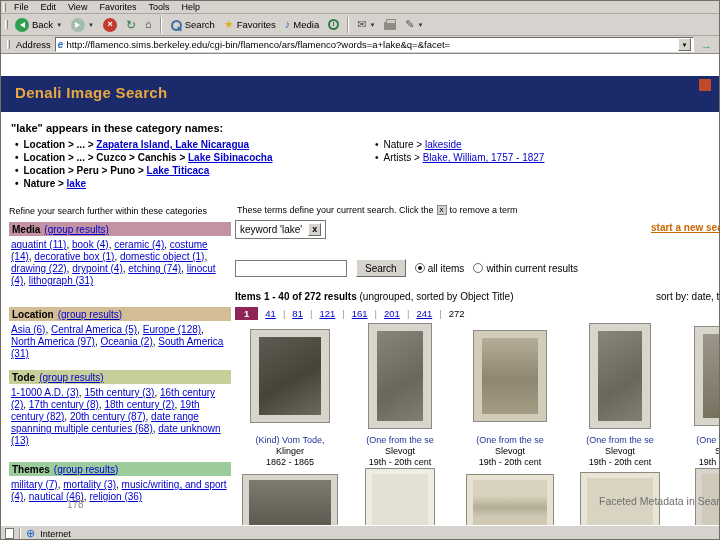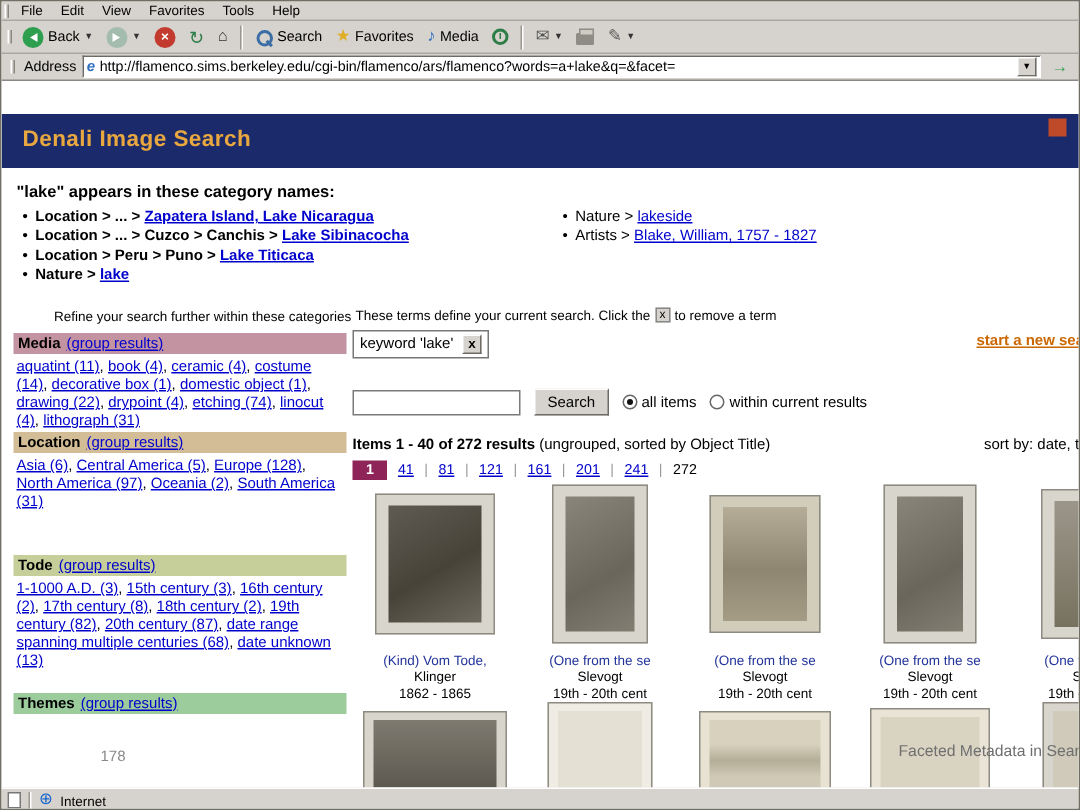--- a/index.html
+++ b/index.html
@@ -64,27 +64,27 @@
   .band-square { position:absolute; right:10px; top:3px; width:12px; height:12px; background:#bf4a2a; }
 
   .cat-heading { position:absolute; left:10px; top:68px; font-size:11px; font-weight:bold; color:#000; }
   .cat-col { position:absolute; top:84px; font-size:10px; line-height:13px; color:#000; }
   .cat-left { left:14px; width:352px;font-weight:bold; }
   .cat-right { left:374px; width:346px; }
   .bullet-item { white-space:nowrap; overflow:hidden; }
   .dot { margin-right:5px; }
   a.link, .flink, .pager a { color:#0000cc; text-decoration:underline; cursor:pointer; }
 
-  .refine-left { position:absolute; left:8px; top:152px; font-size:9px; color:#000;margin-left:27px; }
+  .refine-left { position:absolute; left:8px; top:152px; font-size:9px; color:#000; }
   .refine-right { position:absolute; left:236px; top:151px; font-size:9px; display:flex; align-items:flex-end; gap:3px; white-space:nowrap; }
   .mini-x { display:inline-flex; width:10px; height:10px; background:#d6d3ce; border:1px solid #888;
             font-size:8px; align-items:center; justify-content:center; line-height:1; }
 
   .facet { position:absolute; left:8px; width:222px; }
-  .f0 { top:168px; } .f1 { top:234px; } .f2 { top:316px; } .f3 { top:408px; }
+  .f0 { top:168px; } .f1 { top:253px; } .f2 { top:316px; } .f3 { top:408px; }
   .facet-head { height:14px; padding:1px 3px; font-size:10px; display:flex; align-items:center; gap:4px; }
   .facet-title { font-weight:bold; color:#000; }
   .facet-group { color:#0000cc; text-decoration:underline; cursor:pointer; }
   .facet-body { padding:3px 2px 0 2px; font-size:10px; line-height:12px; overflow:hidden; }
   .f0 .facet-body { max-height:64px; } .f1 .facet-body { max-height:52px; }
   .f2 .facet-body { max-height:78px; } .f3 .facet-body { max-height:52px; }
 
   .chip { position:absolute; left:234px; top:166px; border:1px solid #777; padding:2px 4px; font-size:10px;
           display:inline-flex; align-items:center; gap:6px; background:#fff; }
   .chip-x { width:13px; height:13px; background:#d6d3ce; border:1px solid; border-color:#fff #6e6b66 #6e6b66 #fff;
@@ -269,20 +269,21 @@
             <span class="facet-title">Tode</span>
             <a class="facet-group">(group results)</a>
           </div>
           <div class="facet-body"><a class="flink">1-1000 A.D. (3)</a>, <a class="flink">15th century (3)</a>, <a class="flink">16th century (2)</a>, <a class="flink">17th century (8)</a>, <a class="flink">18th century (2)</a>, <a class="flink">19th century (82)</a>, <a class="flink">20th century (87)</a>, <a class="flink">date range spanning multiple centuries (68)</a>, <a class="flink">date unknown (13)</a></div>
         </div>
         <div class="facet f3">
           <div class="facet-head" style="background:#9ccb9c">
             <span class="facet-title">Themes</span>
             <a class="facet-group">(group results)</a>
           </div>
+          <div class="facet-body"><a class="flink">military (7)</a>, <a class="flink">mortality (3)</a>, <a class="flink">music/writing, and sport (4)</a>, <a class="flink">nautical (46)</a>, <a class="flink">religion (36)</a></div>
         </div>
       </div>
 
     <div class="chip">
       <span>keyword 'lake'</span>
       <button class="chip-x">x</button>
     </div>
 
     <a class="start-new">start a new search</a>
 

